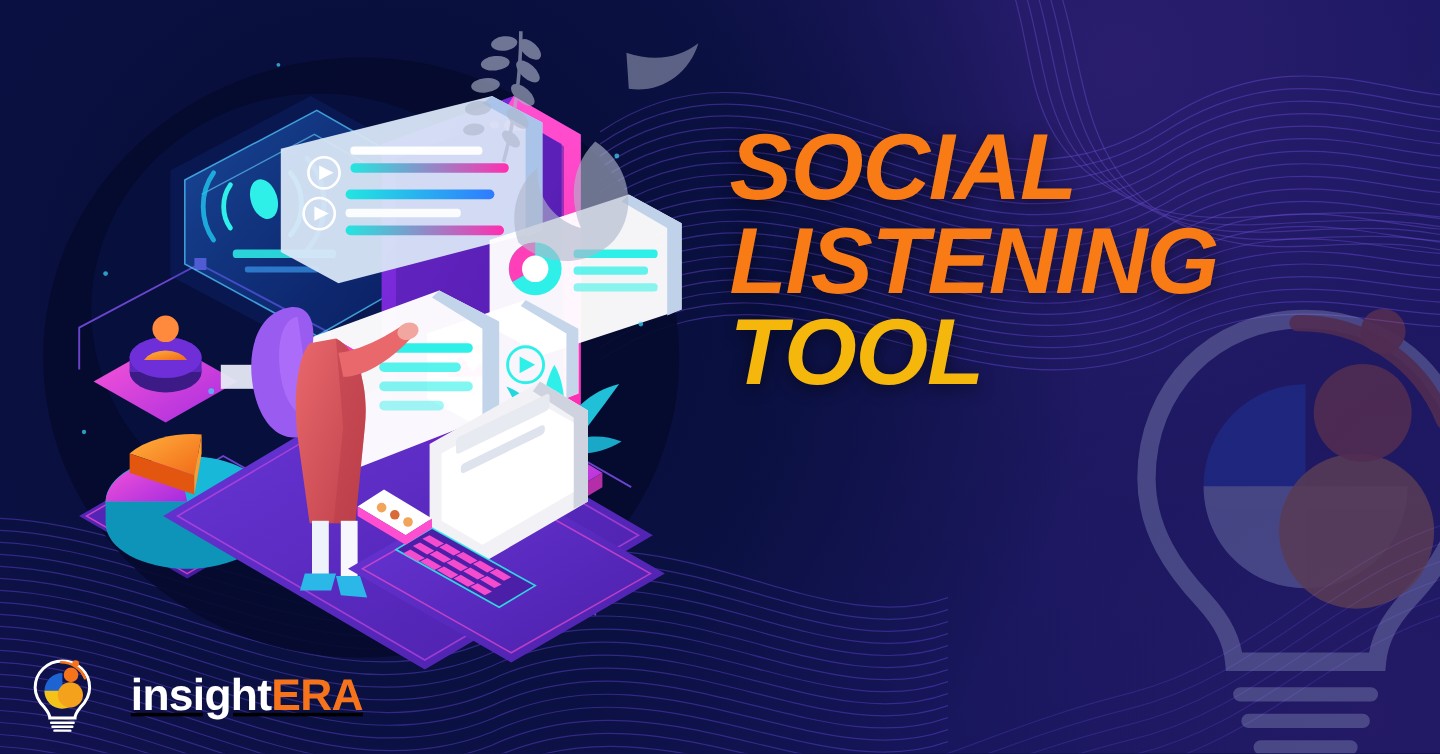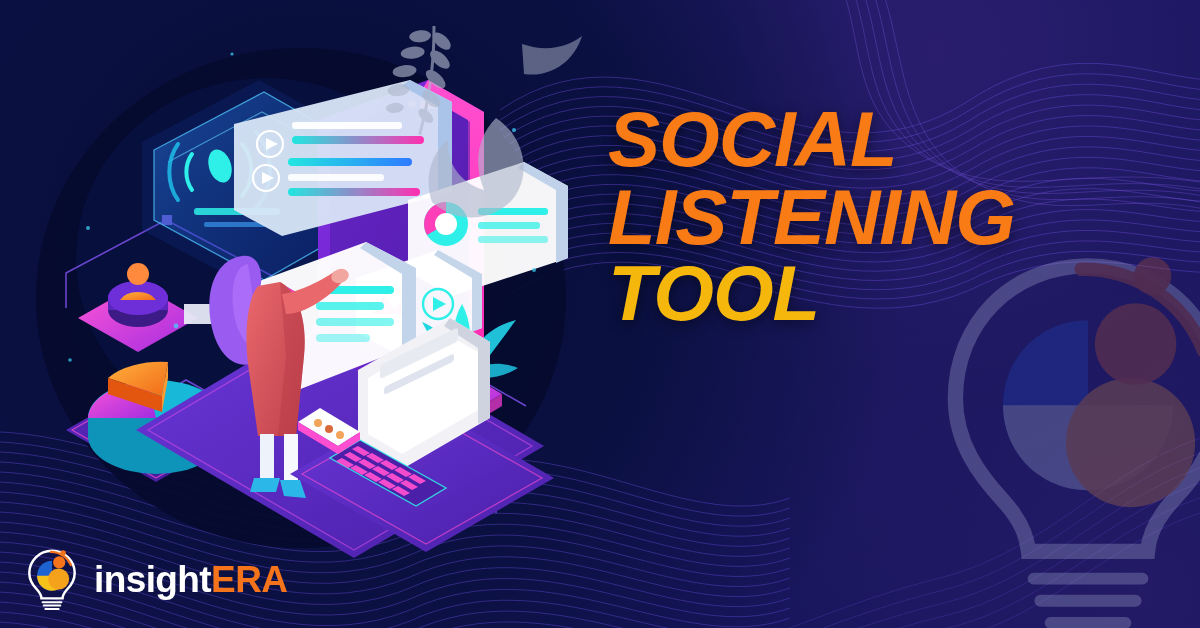--- a/index.html
+++ b/index.html
@@ -48,21 +48,21 @@
     color:#ffffff;
     font-size:27px;
     font-style:italic;
     font-weight:bold;
     letter-spacing:.3px;
     white-space:nowrap;
     text-shadow:0 2px 10px rgba(0,0,0,.55);
   }
 
   
-  #brand { position:absolute; left:24px; bottom:18px; display:flex; align-items:center; gap:14px; }
+  #brand { position:absolute; left:24px; bottom:18px; display:flex; align-items:center; gap:29px;text-decoration:underline; }
   #brand-mark { width:56px; height:62px; flex:none; }
   #brand-text { font-size:37px; font-weight:bold; letter-spacing:-.6px; line-height:1; white-space:nowrap; }
   #brand-insight { color:#ffffff; }
   #brand-era { color:#f4731b; }
 </style>
 </head>
 <body>
 
 <div id="banner">
 

